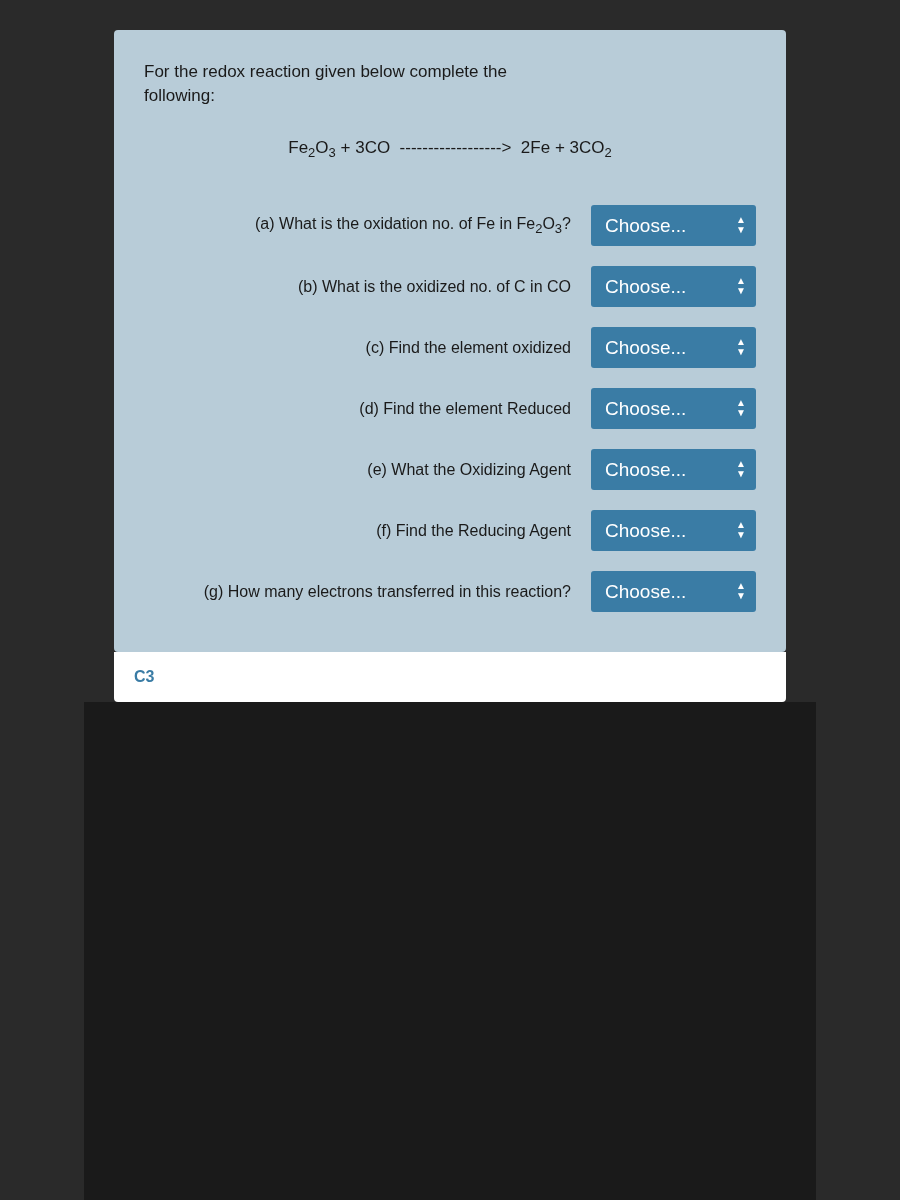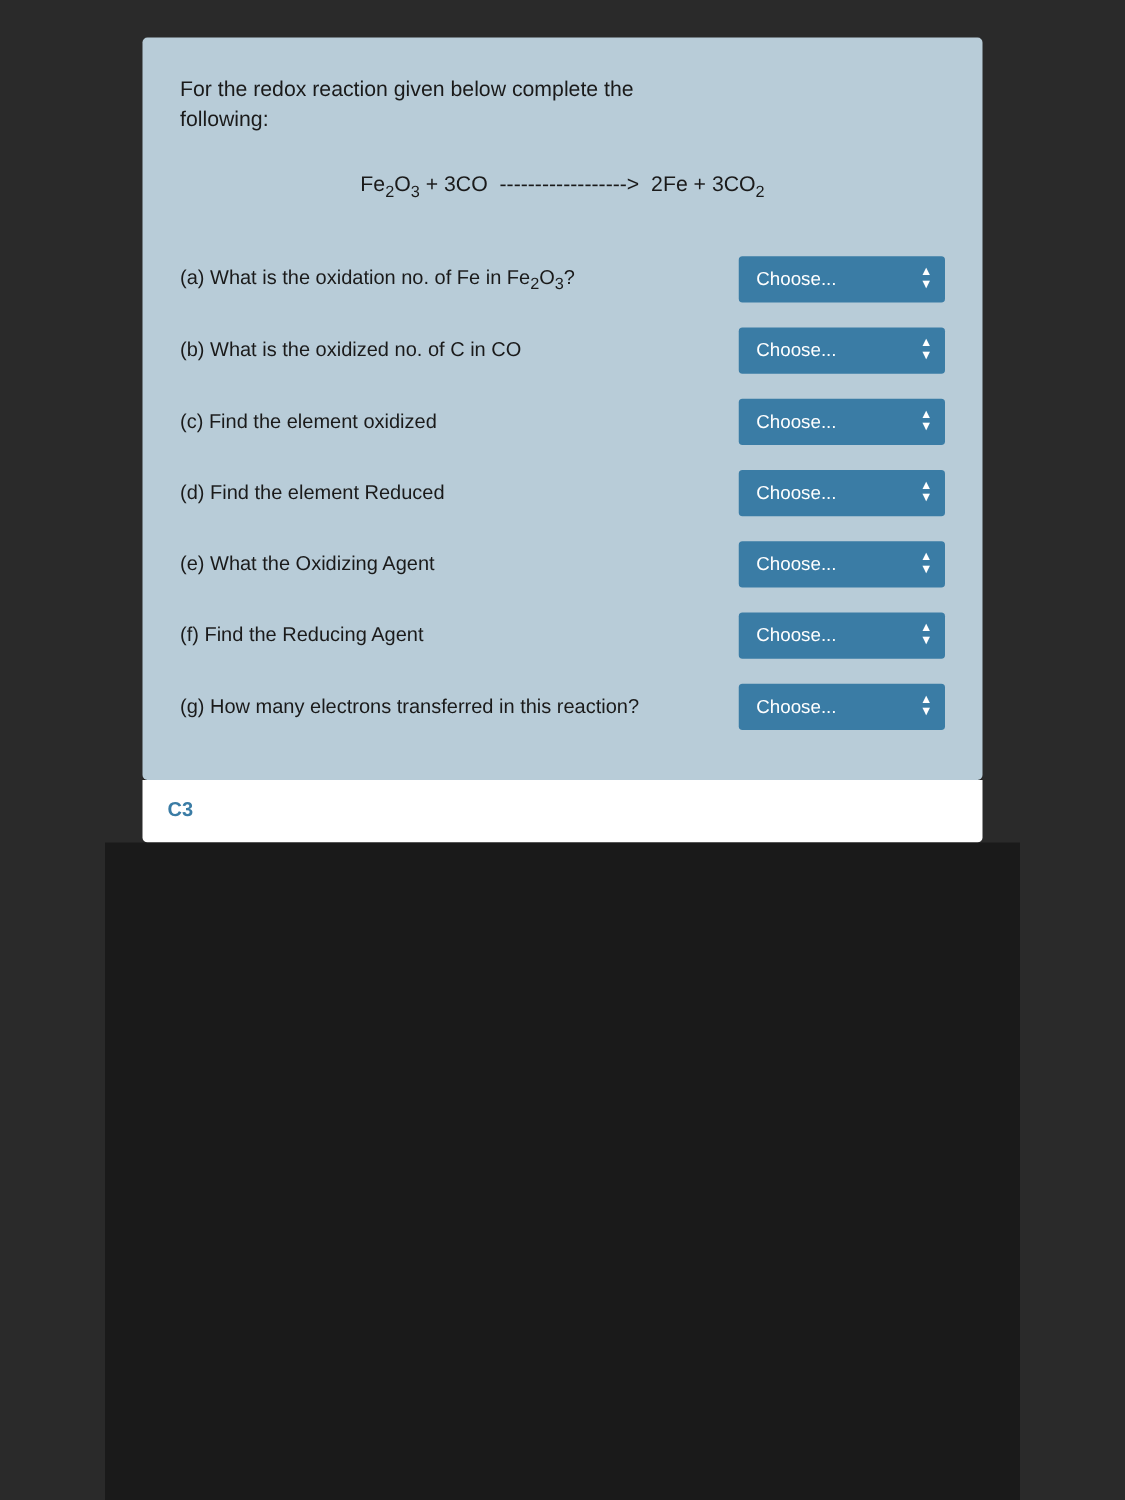--- a/index.html
+++ b/index.html
@@ -64,38 +64,39 @@
       grid-template-columns: 1fr auto;
       gap: 0;
       align-items: center;
     }
 
     .question-label {
       font-size: 16px;
       color: #1a1a1a;
       padding: 14px 10px 14px 0;
       line-height: 1.35;
+      text-align: right;
     }
 
     .select-wrapper {
       padding: 10px 0 10px 10px;
     }
 
     .select-container {
       position: relative;
       display: inline-block;
     }
 
     .select-container select {
       background-color: #3a7ca5;
       color: white;
       border: none;
       border-radius: 3px;
       padding: 10px 35px 10px 14px;
-      font-size: 15px;
+      font-size: 19px;
       cursor: pointer;
       appearance: none;
       -webkit-appearance: none;
       width: 165px;
     }
 
     .select-container select option {
       background-color: white;
       color: black;
     }

